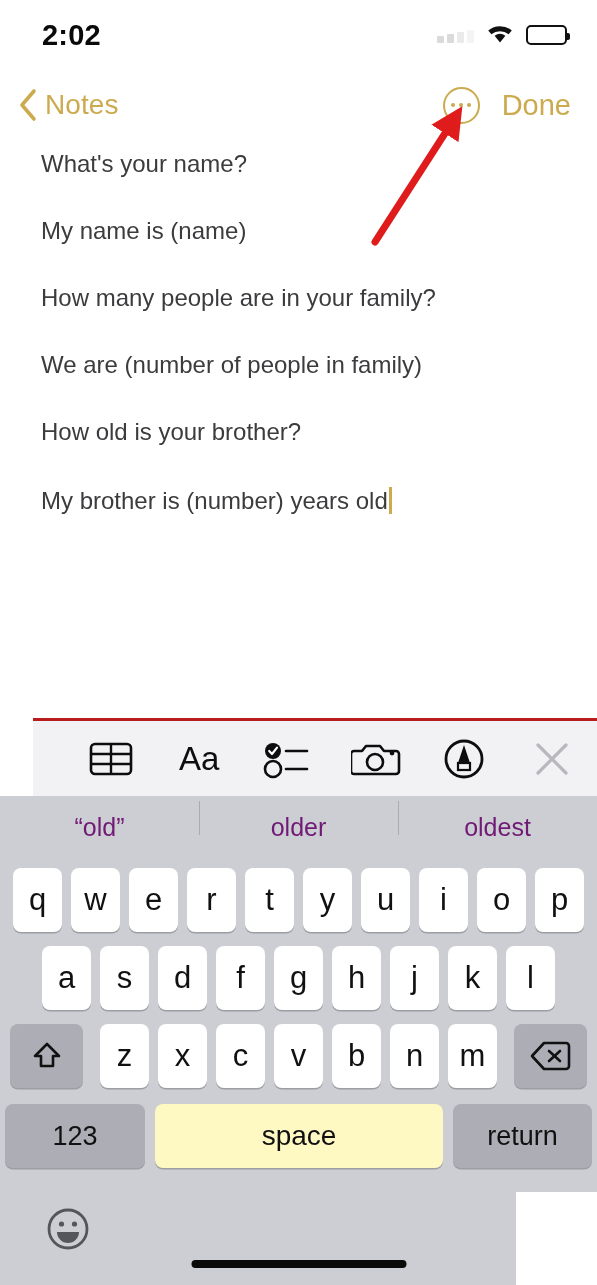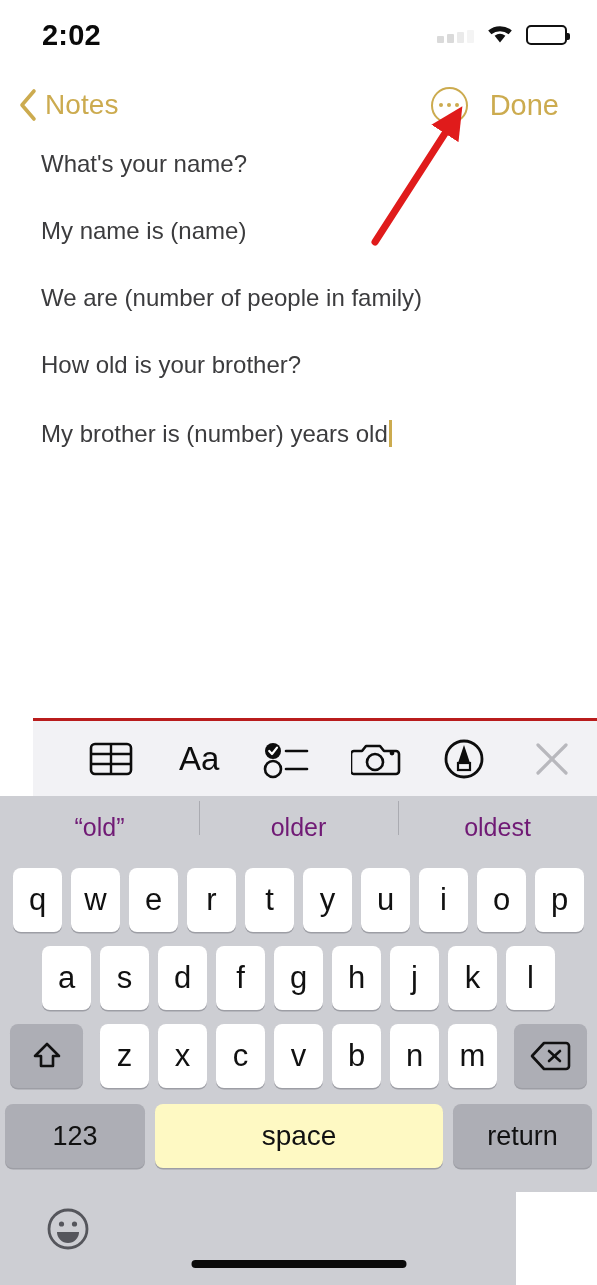--- a/index.html
+++ b/index.html
@@ -39,21 +39,21 @@
   .battery::after {
     content:""; position:absolute; right:-5px; top:6px;
     width:3px; height:7px; background:#111; border-radius:0 2px 2px 0;
   }
   .battery-fill { height:100%; background:#111; border-radius:2px; }
 
   
   #nav-bar {
     position:absolute; top:70px; left:0; width:597px; height:70px;
     display:flex; align-items:center; justify-content:space-between;
-    padding:0 38px 0 18px;
+    padding:0 26px 0 18px;
   }
   #back-button {
     display:flex; align-items:center; gap:7px; cursor:pointer;
   }
   #back-button svg { display:block; }
   #back-label {
     font-size:28px; color:#ccab4f; letter-spacing:0.1px;
   }
   #nav-right { display:flex; align-items:center; gap:22px; }
   #more-button {
@@ -233,20 +233,21 @@
           <i></i>
           <i></i>
       </div>
       <div id="done-button">Done</div>
     </div>
   </div>
 
   <div id="note-body">
     <div class="note-line">What's your name?</div>
     <div class="note-line">My name is (name)</div>
+    <div class="note-line">How many people are in your family?</div>
     <div class="note-line">We are (number of people in family)</div>
     <div class="note-line">How old is your brother?</div>
     <div class="note-line"><span>My brother is (number) years old</span><span id="note-caret"></span></div>
   </div>
 
   <svg id="annotation-arrow">
     <defs>
       <marker id="arrowhead" markerWidth="4.6" markerHeight="4.6" refX="1.6" refY="2.3" orient="auto">
         <polygon points="0,0 4.6,2.3 0,4.6" fill="#e01b1b"></polygon>
       </marker>

